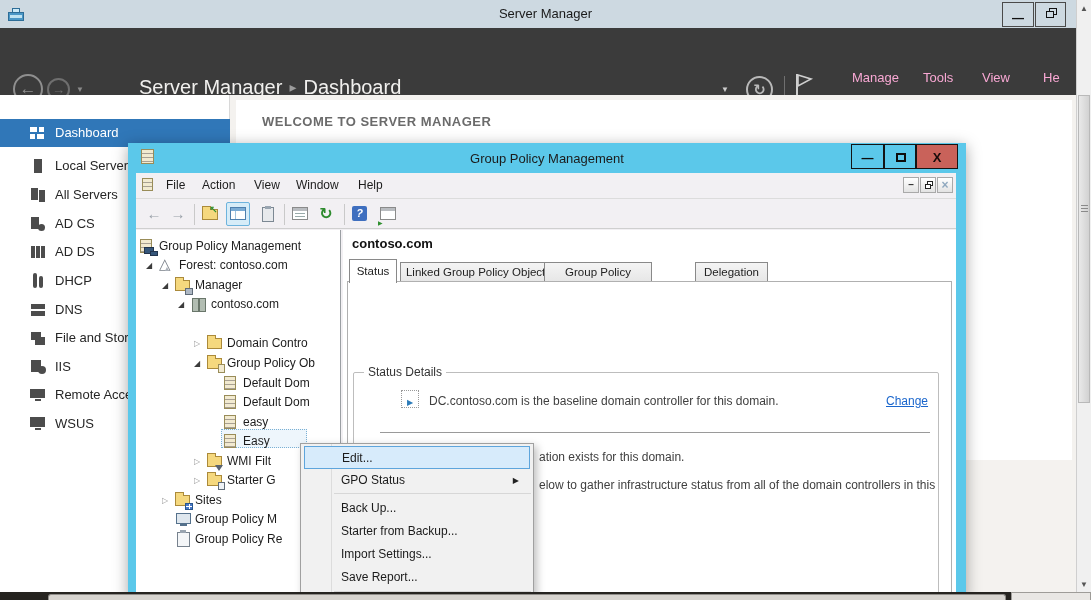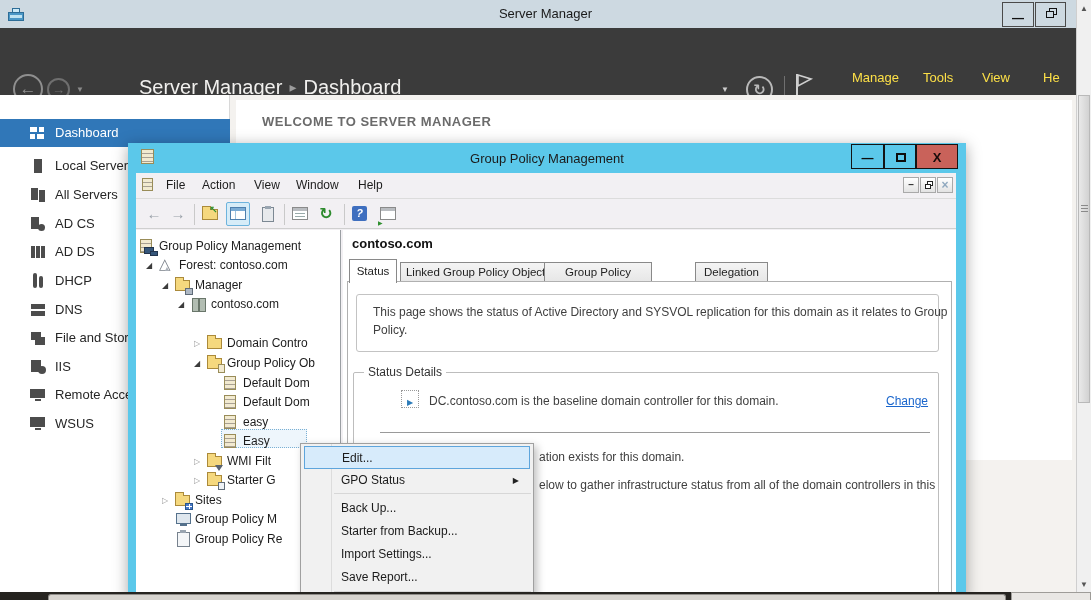--- a/index.html
+++ b/index.html
@@ -29,21 +29,21 @@
   .nav-caret { position:absolute; left:76px; top:57px; color:#8a8a8a; font-size:8px; }
   .nav-caret::before { content:"▼"; }
   .breadcrumb { position:absolute; left:139px; top:48px; font-size:20px; color:#f1f0ee; }
   .bc-sep { color:#9c9c9c; font-size:14px; padding:0 7px; position:relative; top:-2px; }
   .hdr-caret { position:absolute; left:721px; top:57px; font-size:8px; color:#cccccc; }
   .hdr-caret::before { content:"▼"; }
   .hdr-refresh { position:absolute; left:746px; top:48px; width:27px; height:27px; border:2px solid #b9b9b9; border-radius:50%; color:#b9b9b9; text-align:center; }
   .hdr-refresh::before { content:"↻"; font-size:15px; font-weight:bold; line-height:24px; }
   .hdr-sep { position:absolute; left:784px; top:48px; width:1px; height:27px; background:#707070; }
   .hdr-flag { position:absolute; left:793px; top:44px; width:22px; height:32px; }
-  .hdr-menu { position:absolute; top:42px; font-size:13px; color:#fde047;text-align:center; }
+  .hdr-menu { position:absolute; top:42px; font-size:13px; color:#f9a8d4;text-align:center; }
 
   
   .sm-content { position:absolute; left:0; top:95px; width:1091px; height:505px; background:#f4f2ef; }
   .sm-sidebar { position:absolute; left:0; top:0; width:230px; height:505px; background:#ffffff; border-right:1px solid #d8d8d8; }
   .sb-row { position:absolute; left:0; width:230px; height:28px; font-size:13px; color:#262626; }
   .sb-row.sel { background:#3077b8; color:#ffffff; }
   .sb-label { position:absolute; left:55px; top:6px; white-space:nowrap; }
   .sb-ico { position:absolute; left:30px; top:6px; width:16px; height:16px; }
   .sb-ico i { position:absolute; background:#4c4c4c; }
   .sb-row.sel .sb-ico i { background:#ffffff; }
@@ -462,24 +462,20 @@
 
     <div class="gpm-rpane">
       <div class="rp-header">contoso.com</div>
       <div class="tabbar">
         <div class="tab active" style="left:6px;width:48px">Status</div>
         <div class="tab" style="left:57px;width:157px">Linked Group Policy Objects</div>
         <div class="tab" style="left:201px;width:108px">Group Policy Inheritance</div>
         <div class="tab" style="left:352px;width:73px">Delegation</div>
       </div>
       <div class="tabpage">
-        <div class="infobox">
-          <div class="l1">This page shows the status of Active Directory and SYSVOL replication for this domain as it relates to Group</div>
-          <div class="l2">Policy.</div>
-        </div>
         <div class="groupbox">
           <div class="gb-label">Status Details</div>
           <div class="expander"></div>
           <div class="gb-text">DC.contoso.com is the baseline domain controller for this domain.</div>
           <a class="change-link">Change</a>
           <div class="gb-sep"></div>
           <div class="frag1">ation exists for this domain.</div>
           <div class="frag2">elow to gather infrastructure status from all of the domain controllers in this</div>
         </div>
       </div>

